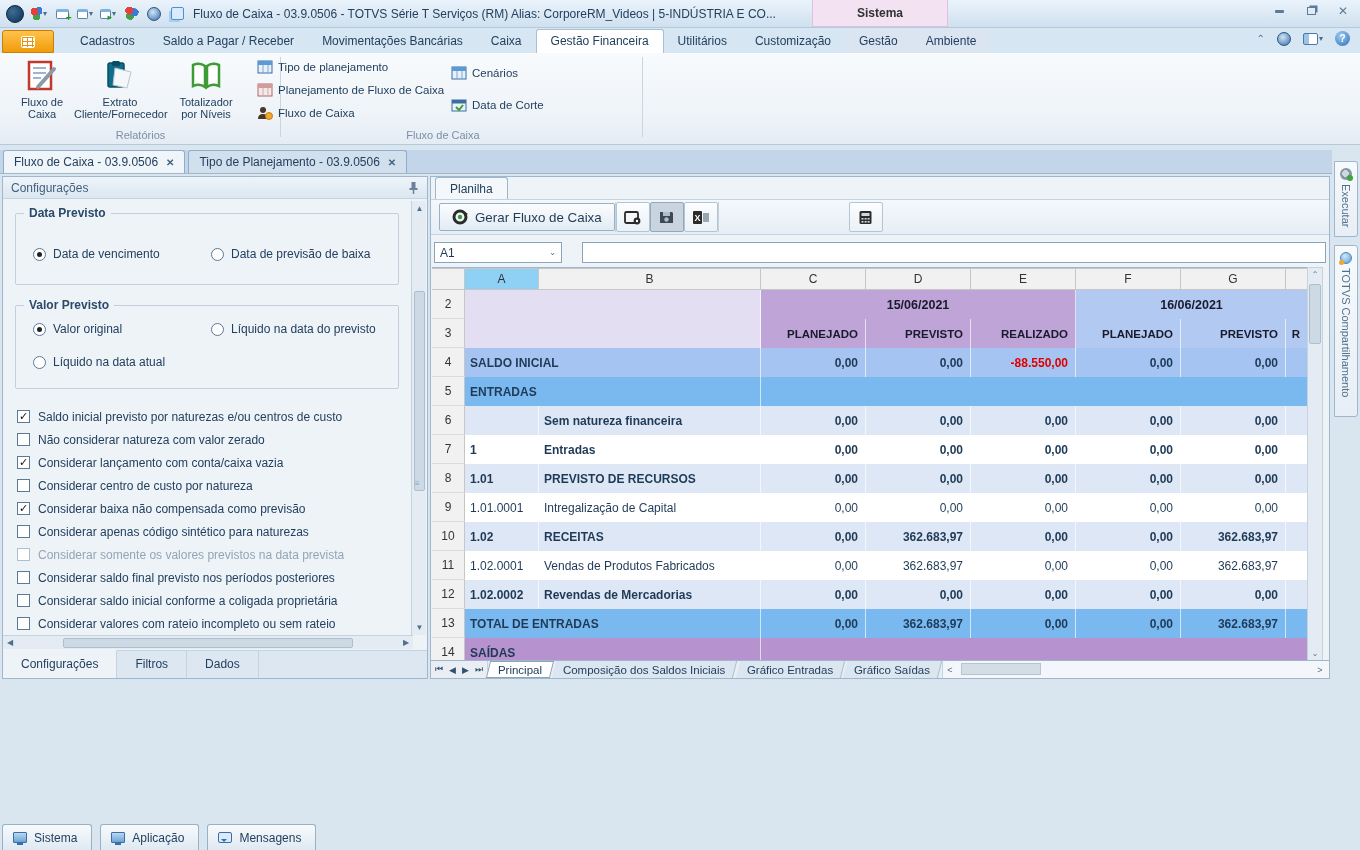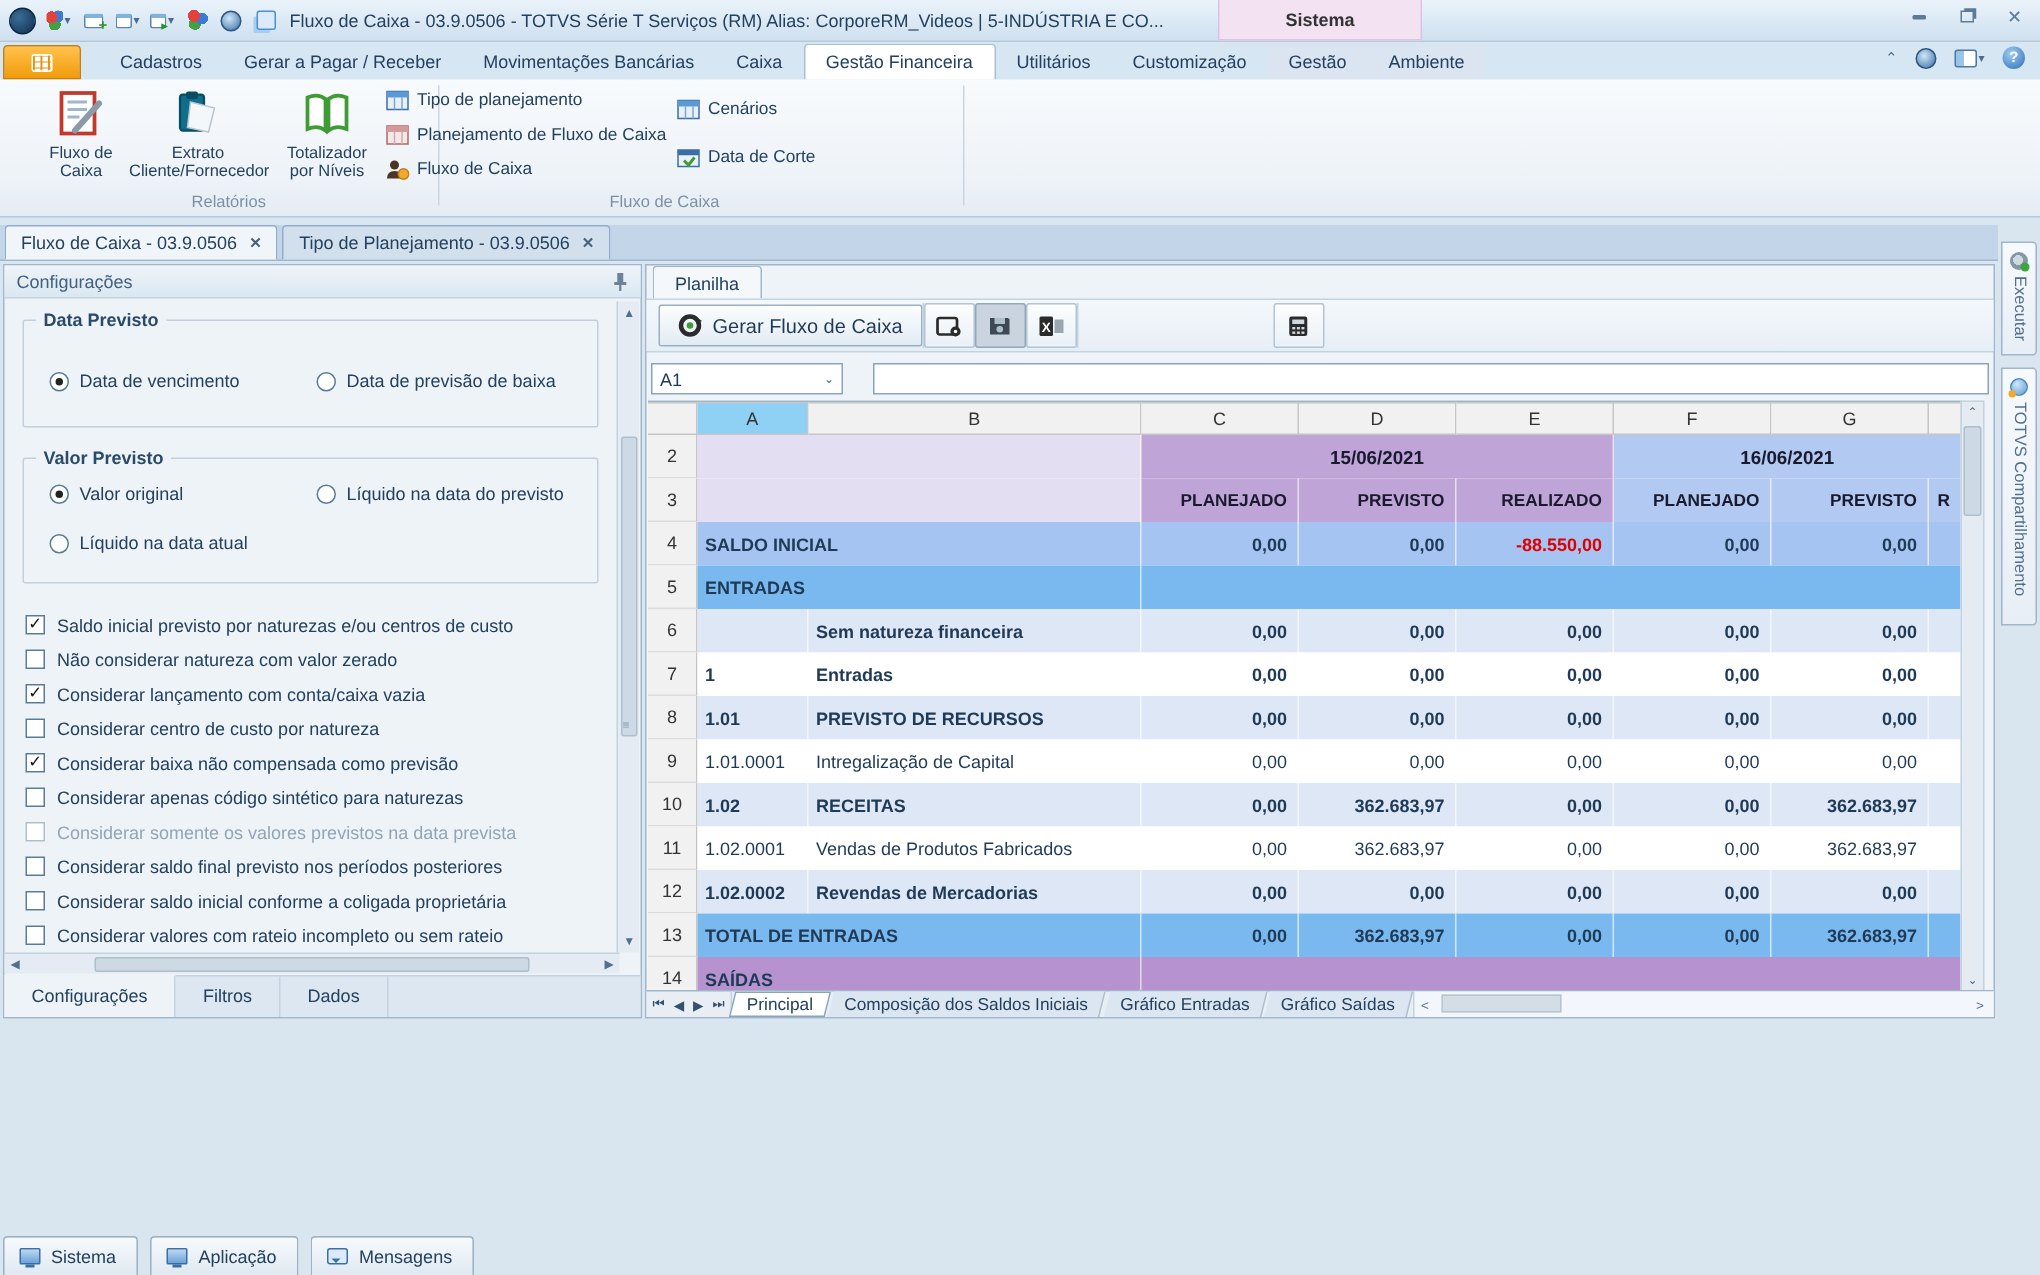--- a/index.html
+++ b/index.html
@@ -201,21 +201,21 @@
       <span class="wc">✕</span>
     </div>
   </div>
 
   <div class="menubar">
     <div class="app-button">
         <span class="app-glyph"></span>
       </div>
     <div class="menu-tabs" id="menu-tabs">
         <div class="menu-tab">Cadastros</div>
-        <div class="menu-tab">Gerar a Pagar / Receber</div>
+        <div class="menu-tab">Saldo a Pagar / Receber</div>
         <div class="menu-tab">Movimentações Bancárias</div>
         <div class="menu-tab">Caixa</div>
         <div class="menu-tab active">Gestão Financeira</div>
         <div class="menu-tab">Utilitários</div>
         <div class="menu-tab">Customização</div>
         <div class="menu-tab ctx">Gestão</div>
         <div class="menu-tab ctx">Ambiente</div>
       </div>
   </div>
   <div class="menu-right">
@@ -223,21 +223,21 @@
     <span class="globe"></span>
     <span style="display:flex;align-items:center">
         <span class="layout-ic"></span>
         <span class="drop-arrow">▾</span>
       </span>
     <span class="help-ic">?</span>
   </div>
 
   <div class="ribbon">
 
-    <div class="rgroup" style="left:12px;width:281px">
+    <div class="rgroup" style="left:0;width:281px">
       <div class="bigbtn" style="left:2px">
         <svg width="34" height="34" viewBox="0 0 34 34" style="margin:0 auto">
           <rect x="4" y="3" width="22" height="27" fill="#fff" stroke="#c0392b" stroke-width="2.5"></rect>
           <line x1="8" y1="9" x2="21" y2="9" stroke="#9db6cc" stroke-width="2"></line>
           <line x1="8" y1="14" x2="21" y2="14" stroke="#9db6cc" stroke-width="2"></line>
           <line x1="8" y1="19" x2="16" y2="19" stroke="#9db6cc" stroke-width="2"></line>
           <line x1="13" y1="28" x2="29" y2="10" stroke="#8a9aa8" stroke-width="4" stroke-linecap="round"></line>
         </svg>
         <div class="blabel"><span>Fluxo de</span><br><span>Caixa</span></div>
       </div>

